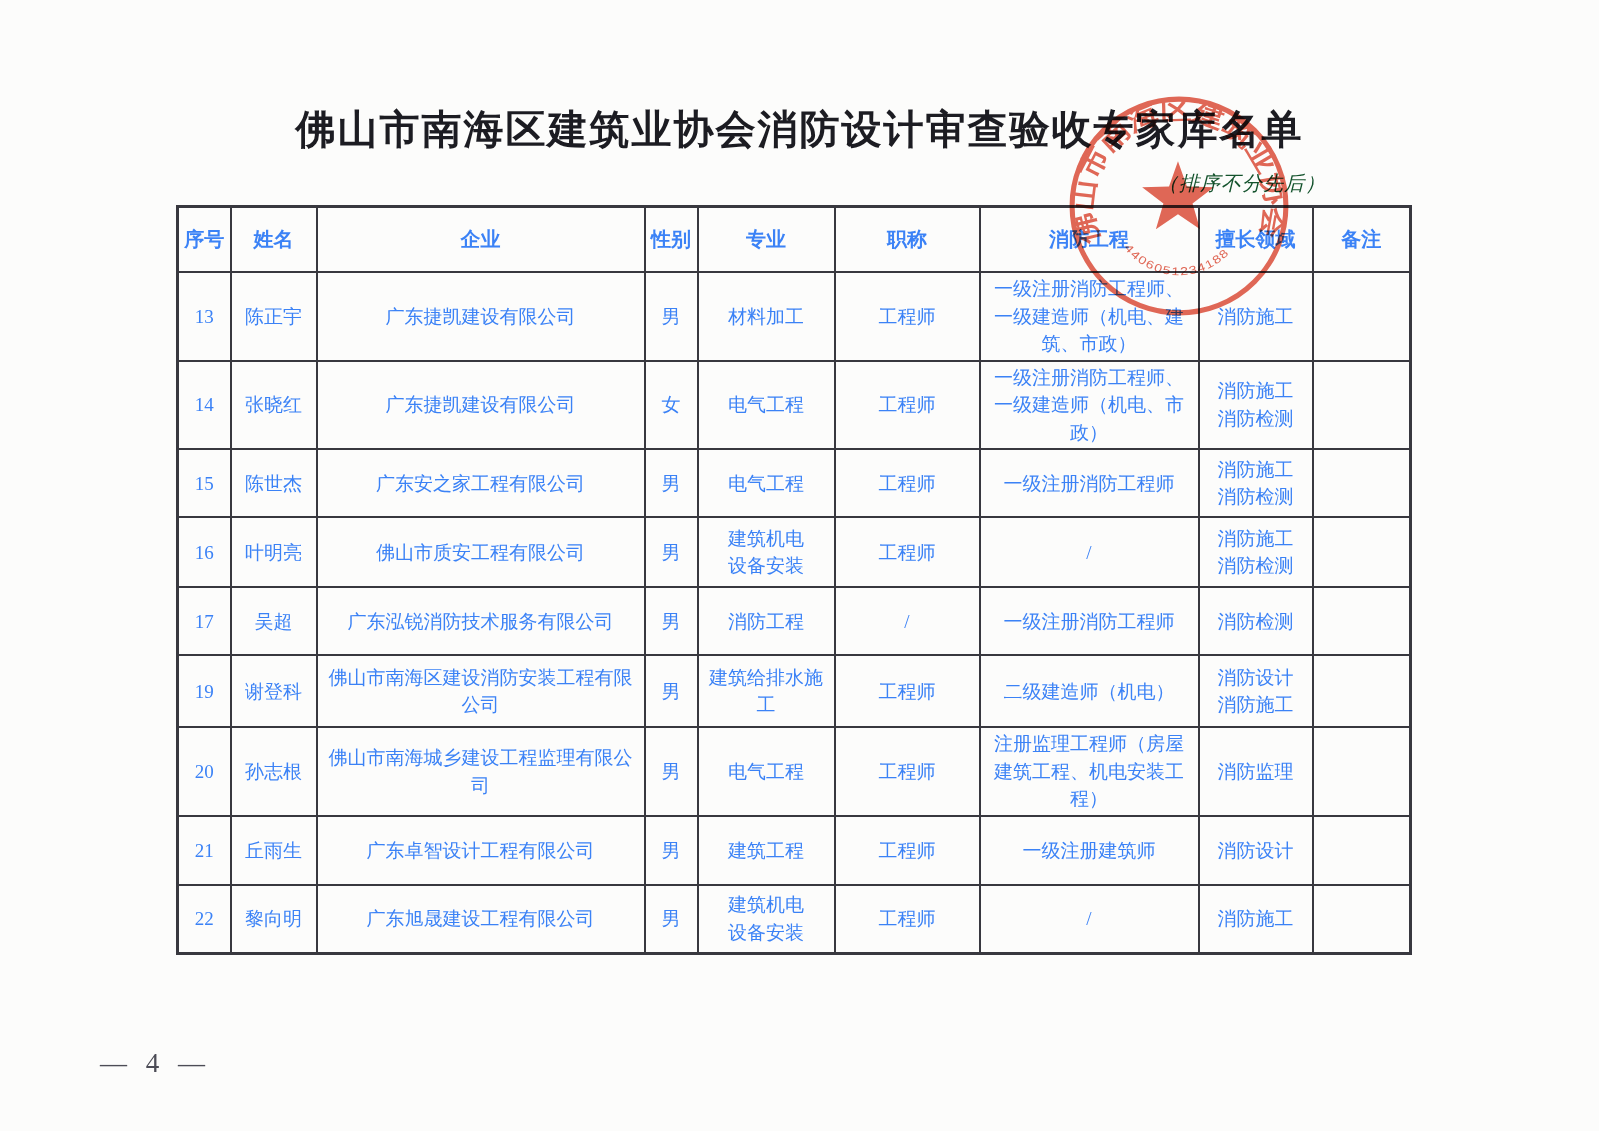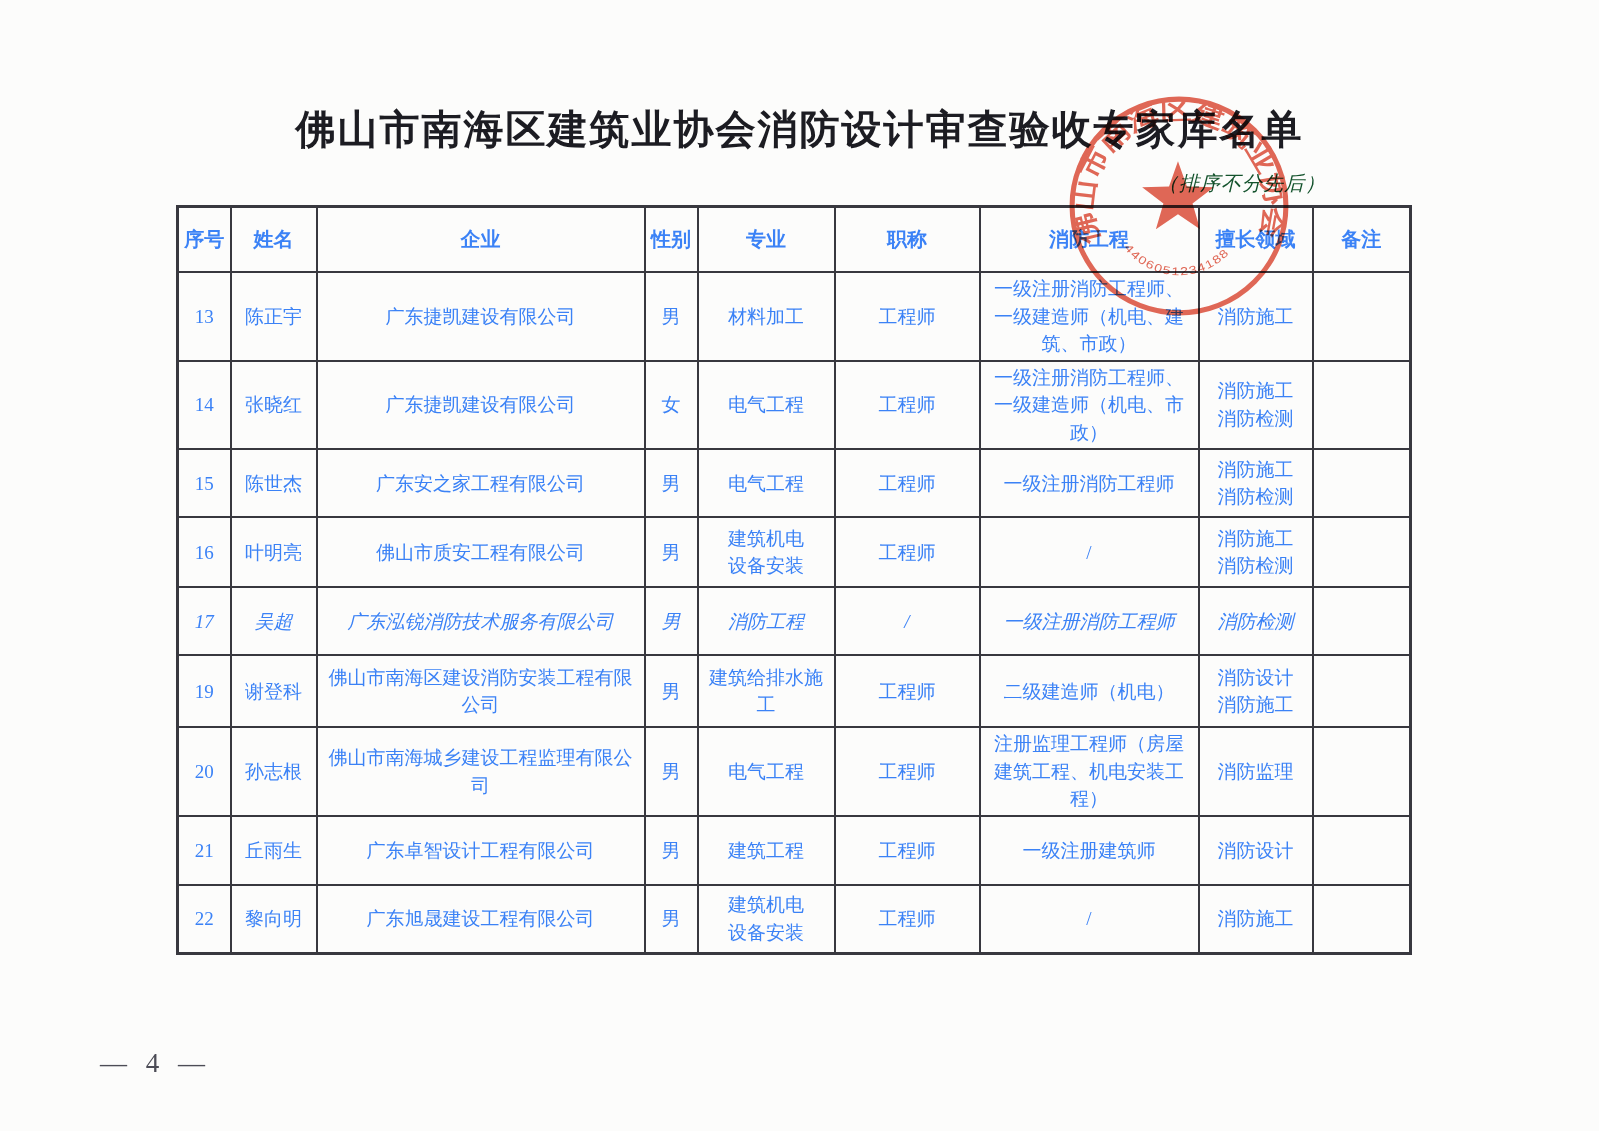--- a/index.html
+++ b/index.html
@@ -53,21 +53,21 @@
   table.expert-table th {
     font-weight: 600;
     font-size: 20px;
     height: 59px;
   }
   tr.r-12 td { height: 64px; }
   tr.r-13 td { height: 64px; border-radius: 8px; }
   tr.r-14 td { height: 62px; }
   tr.r-15 td { height: 62px; }
   tr.r-16 td { height: 64px; }
-  tr.r-17 td { height: 62px; font-style: italic; }
+  tr.r-17 td { height: 62px; }
   tr.r-18 td { height: 68px; }
   tr.r-19 td { height: 66px; }
   tr.r-20 td { height: 67px; }
   tr.r-21 td { height: 63px; }
   tr.r-22 td { height: 62px; }
   .page-number {
     position: absolute;
     left: 100px; top: 1048px;
     font-size: 27px;
     letter-spacing: 6px;

